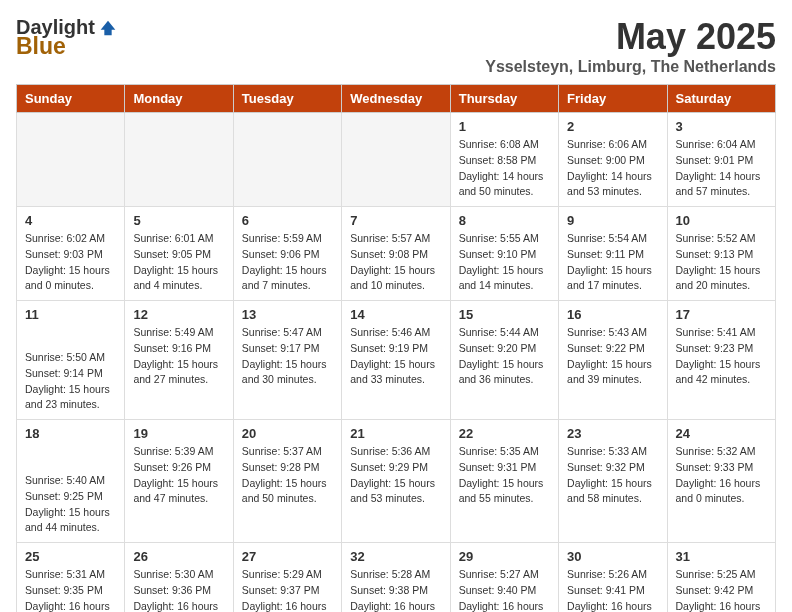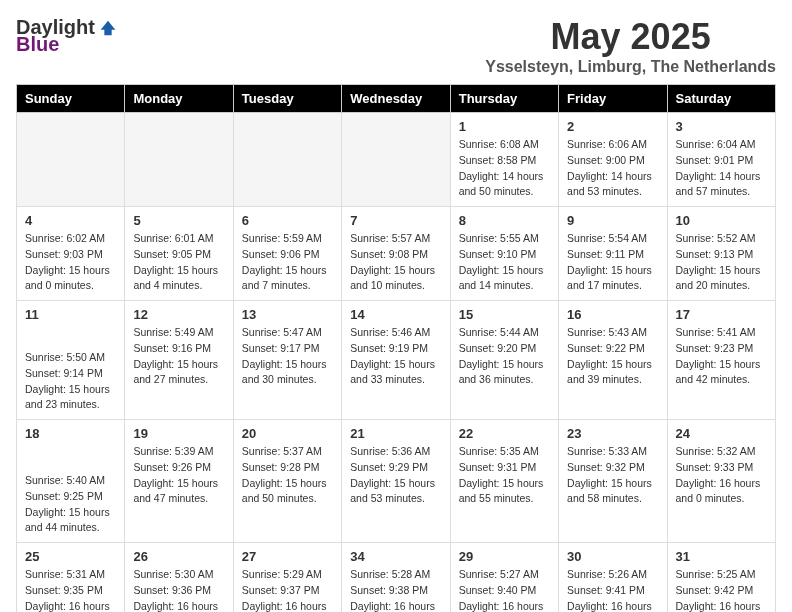--- a/index.html
+++ b/index.html
@@ -25,50 +25,49 @@
       display: flex;
       align-items: center;
       gap: 0;
     }
     .logo-general {
       font-size: 20px;
       font-weight: bold;
       color: #333;
     }
     .logo-blue {
-      font-size: 20px;
-      font-weight: bold;
-      color: #701a75;
+      font-size: 23px;
+      font-weight: bold;
+      color: #a16207;
     }
     .logo-icon {
       width: 22px;
       height: 22px;
       margin-left: 2px;
     }
     .title-area {
       text-align: right;
     }
     .month-title {
       font-size: 36px;
       font-weight: bold;
       color: #333;
-      text-align: center;
     }
     .subtitle {
       font-size: 16px;
       color: #555;
       font-weight: bold;
     }
     table {
       width: 100%;
       border-collapse: collapse;
       table-layout: fixed;
     }
     th {
-      background-color: #000000;
+      background-color: #c2410c;
       color: #fff;
       text-align: left;
       padding: 6px 8px;
       font-size: 13px;
       font-weight: bold;
       border: 1px solid #ccc;
     }
     td {
       vertical-align: top;
       padding: 6px 8px;
@@ -321,21 +320,21 @@
 and 5 minutes.</div>
         </td>
         <td>
           <div class="day-number">27</div>
           <div class="day-info" style="white-space: pre-line;">Sunrise: 5:29 AM
 Sunset: 9:37 PM
 Daylight: 16 hours
 and 8 minutes.</div>
         </td>
         <td>
-          <div class="day-number">34</div>
+          <div class="day-number">32</div>
           <div class="day-info" style="white-space: pre-line;">Sunrise: 5:28 AM
 Sunset: 9:38 PM
 Daylight: 16 hours
 and 10 minutes.</div>
         </td>
         <td>
           <div class="day-number">29</div>
           <div class="day-info" style="white-space: pre-line;">Sunrise: 5:27 AM
 Sunset: 9:40 PM
 Daylight: 16 hours

